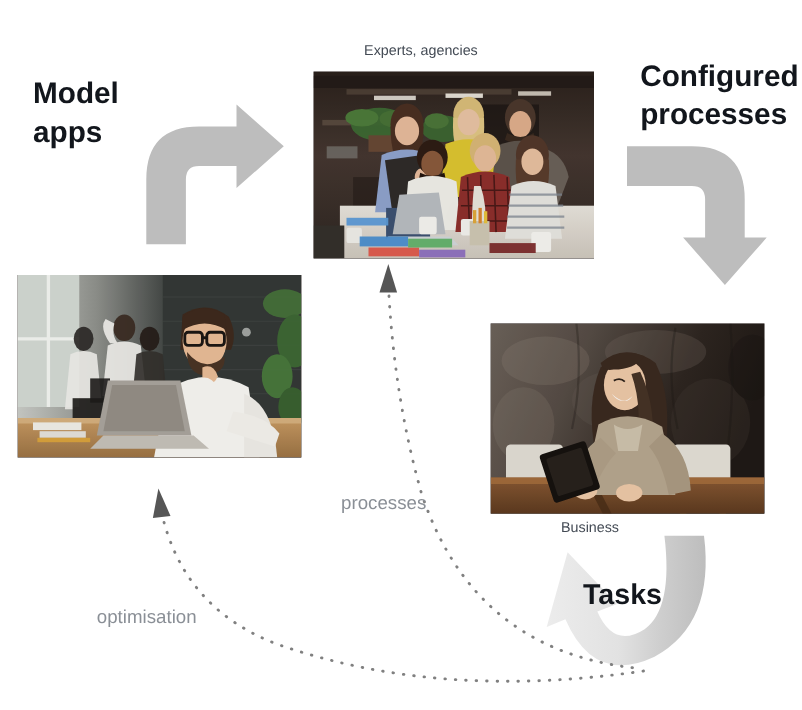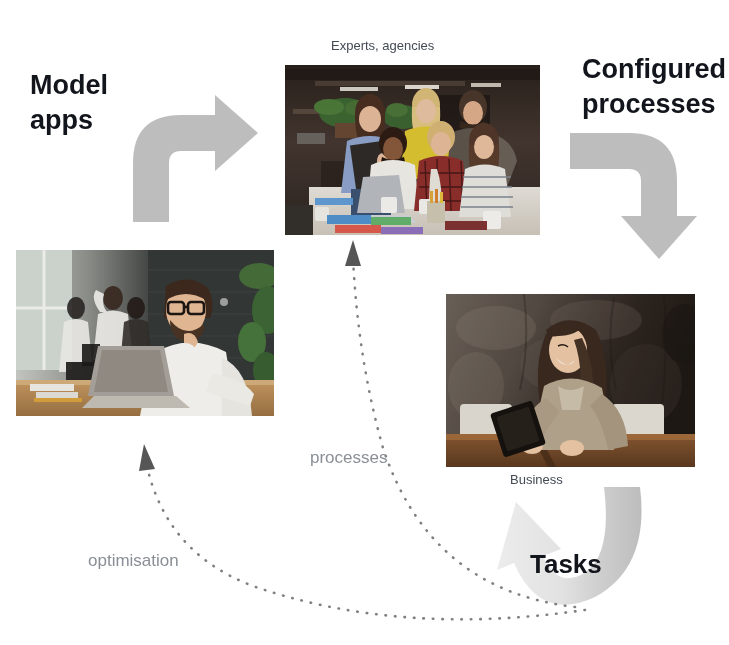--- a/index.html
+++ b/index.html
@@ -394,15 +394,15 @@
 
   <div class="txt caption" style="left:331px; top:38px;">Experts, agencies</div>
 
 
   <div class="txt caption" style="left:510px; top:472px;">Business</div>
 
   <div class="txt dotted-label" style="left:310px; top:448px;">processes</div>
 
   <div class="txt dotted-label" style="left:88px; top:551px;">optimisation</div>
 
-  <div class="txt tasks-label" style="left:530px; top:525px;margin-top:24px;">Tasks</div>
+  <div class="txt tasks-label" style="left:530px; top:525px;">Tasks</div>
 
 </div>
 
 </body></html>

